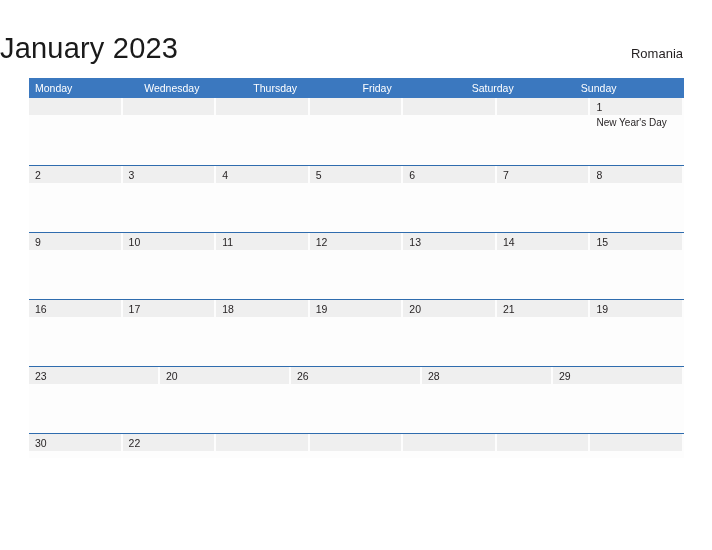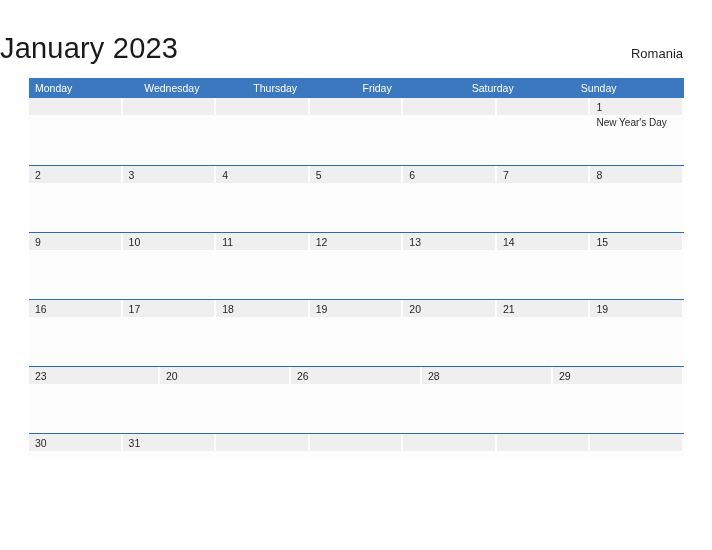--- a/index.html
+++ b/index.html
@@ -337,21 +337,21 @@
             <div class="day-number">29</div>
           </div>
         </div>
         <div class="week-row last">
           <div class="day-cell">
             <div class="day-band"></div>
             <div class="day-number">30</div>
           </div>
           <div class="day-cell">
             <div class="day-band"></div>
-            <div class="day-number">31</div>
+            <div class="day-number">22</div>
           </div>
           <div class="day-cell">
             <div class="day-band"></div>
             <div class="day-number"></div>
           </div>
           <div class="day-cell">
             <div class="day-band"></div>
             <div class="day-number"></div>
           </div>
           <div class="day-cell">

